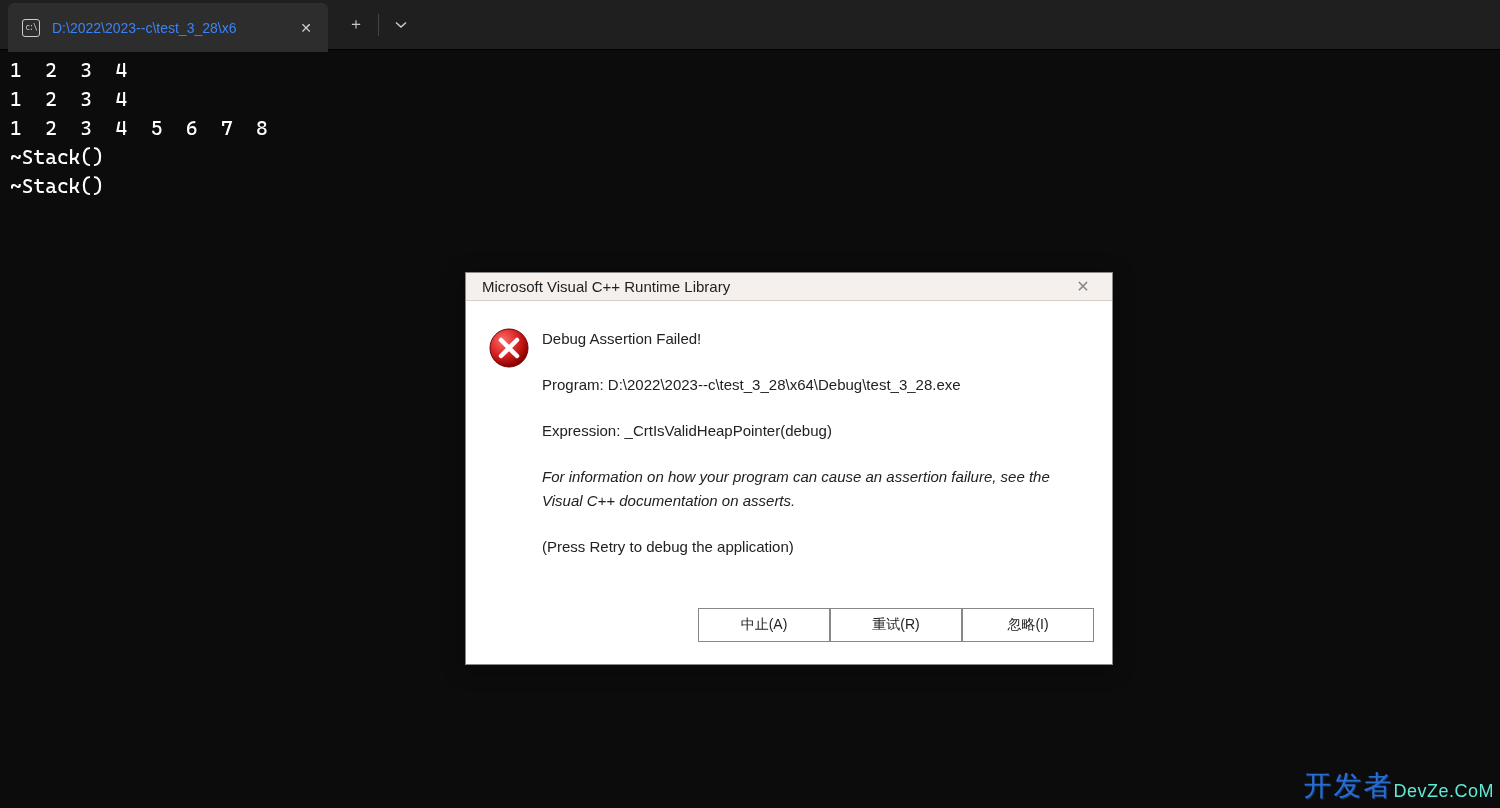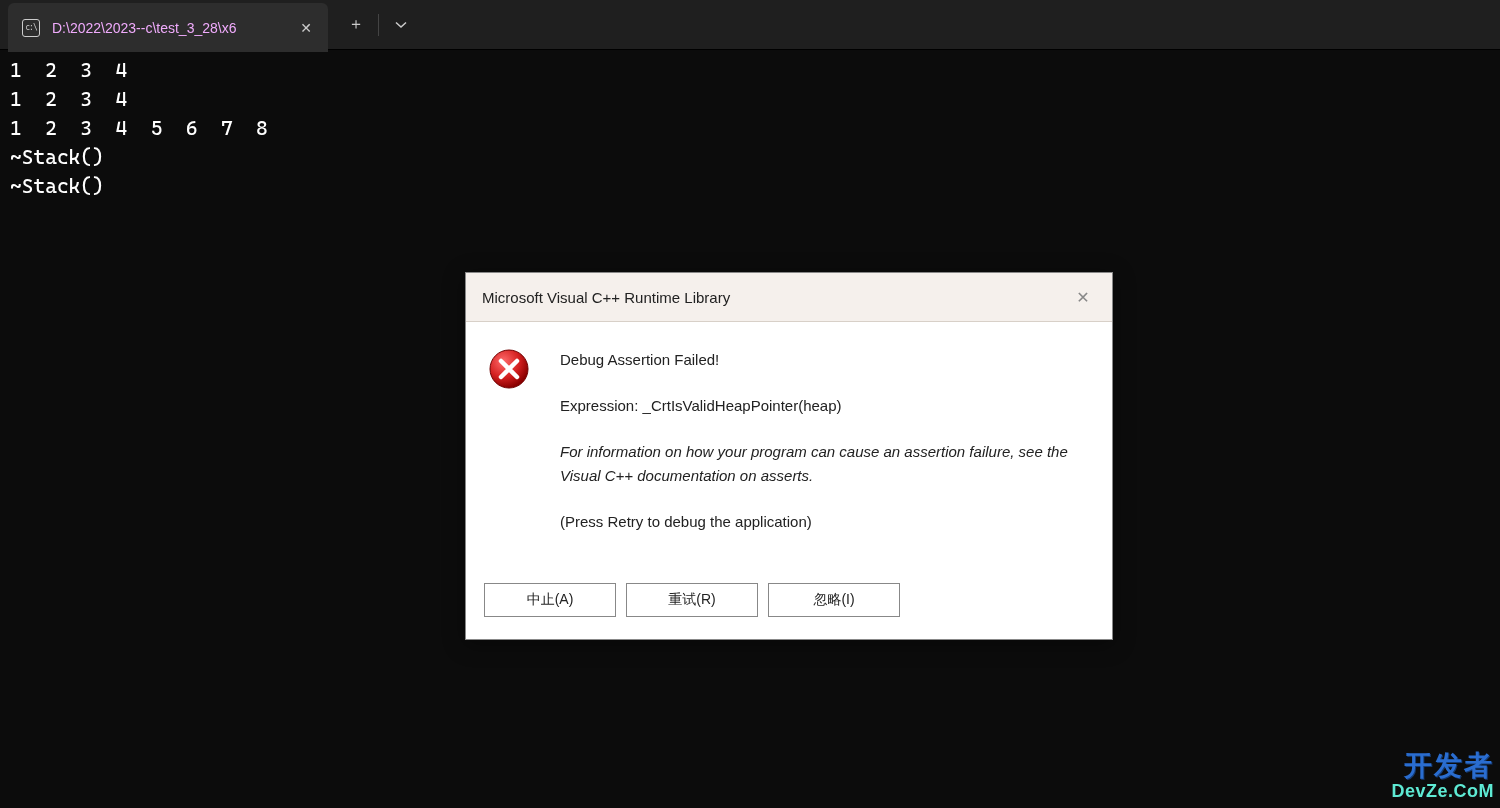--- a/index.html
+++ b/index.html
@@ -49,21 +49,21 @@
       display: flex;
       align-items: center;
       justify-content: center;
       font-size: 8px;
       color: #ccc;
       font-family: Consolas, monospace;
       letter-spacing: -1px;
     }
     
     .tab-title {
-      color: #f0abfc;
+      color: #3b82f6;
       font-size: 14px;
       white-space: nowrap;
       overflow: hidden;
       text-overflow: ellipsis;
       flex: 1;
     }
     
     .tab-close {
       width: 16px;
       height: 16px;
@@ -115,21 +115,21 @@
       position: absolute;
       left: 465px;
       top: 272px;
       width: 648px;
       background: #fff;
       border: 1px solid #888;
       box-shadow: 0 4px 20px rgba(0,0,0,0.4);
     }
     
     .dialog-titlebar {
-      height: 49px;
+      height: 28px;
       background: #f5f0ec;
       display: flex;
       align-items: center;
       justify-content: space-between;
       padding: 0 12px 0 16px;
       border-bottom: 1px solid #d8d0c8;
     }
     
     .dialog-title {
       font-size: 15px;
@@ -143,21 +143,21 @@
       align-items: center;
       justify-content: center;
       color: #888;
       font-size: 16px;
       cursor: pointer;
     }
     
     .dialog-body {
       padding: 26px 22px 10px 22px;
       display: flex;
-      gap: 30px;
+      gap: 12px;
     }
     
     .dialog-icon {
       flex-shrink: 0;
       width: 42px;
       height: 42px;
     }
     
     .dialog-icon svg {
       width: 42px;
@@ -191,46 +191,45 @@
       margin-bottom: 22px;
       font-style: italic;
     }
     
     .dialog-retry {
       margin-bottom: 23px;
     }
     
     .dialog-buttons {
       display: flex;
-      justify-content: flex-start;
-      gap: 10px;
+      justify-content: flex-end;
       padding: 16px 18px 22px 18px;
     }
     
     .dialog-btn {
       min-width: 132px;
       height: 34px;
       background: #fff;
       border: 1px solid #888;
       font-size: 14px;
       color: #222;
       cursor: pointer;
       font-family: inherit;
     }
     
     
     .watermark {
       position: absolute;
       right: 6px;
       bottom: 6px;
       display: flex;
-      flex-direction: column;
+      flex-direction: row;
       align-items: flex-end;
       font-family: "Microsoft YaHei", sans-serif;
-      font-weight: bold;
+      font-weight: normal;
       line-height: 1.1;
     }
     
     .watermark-top {
       font-size: 28px;
       color: #2a6dd0;
       text-shadow: 1px 1px 0 #153a70;
       letter-spacing: 2px;
     }
     
@@ -281,23 +280,24 @@
             <stop offset="100%" stop-color="#8b0000"></stop>
           </radialGradient>
         </defs>
         <circle cx="21" cy="21" r="19" fill="url(#redgrad)" stroke="#700000" stroke-width="1"></circle>
         <path d="M13 13 L29 29 M29 13 L13 29" stroke="#fff" stroke-width="4.5" stroke-linecap="round"></path>
       </svg>
     </div>
     <div class="dialog-text">
       <div class="dialog-heading">Debug Assertion Failed!</div>
       <div class="dialog-info">
+        <div><span>Program: </span><span>D:\2022\2023--c\test_3_28\x64\Debug\test_3_28.exe</span></div>
       </div>
       <div class="dialog-expression">
-        <span>Expression: </span><span>_CrtIsValidHeapPointer(heap)</span>
+        <span>Expression: </span><span>_CrtIsValidHeapPointer(debug)</span>
       </div>
       <div class="dialog-note">For information on how your program can cause an assertion failure, see the Visual C++ documentation on asserts.</div>
       <div class="dialog-retry">(Press Retry to debug the application)</div>
     </div>
   </div>
   <div class="dialog-buttons">
     <button class="dialog-btn">中止(A)</button>
     <button class="dialog-btn">重试(R)</button>
     <button class="dialog-btn">忽略(I)</button>
   </div>

